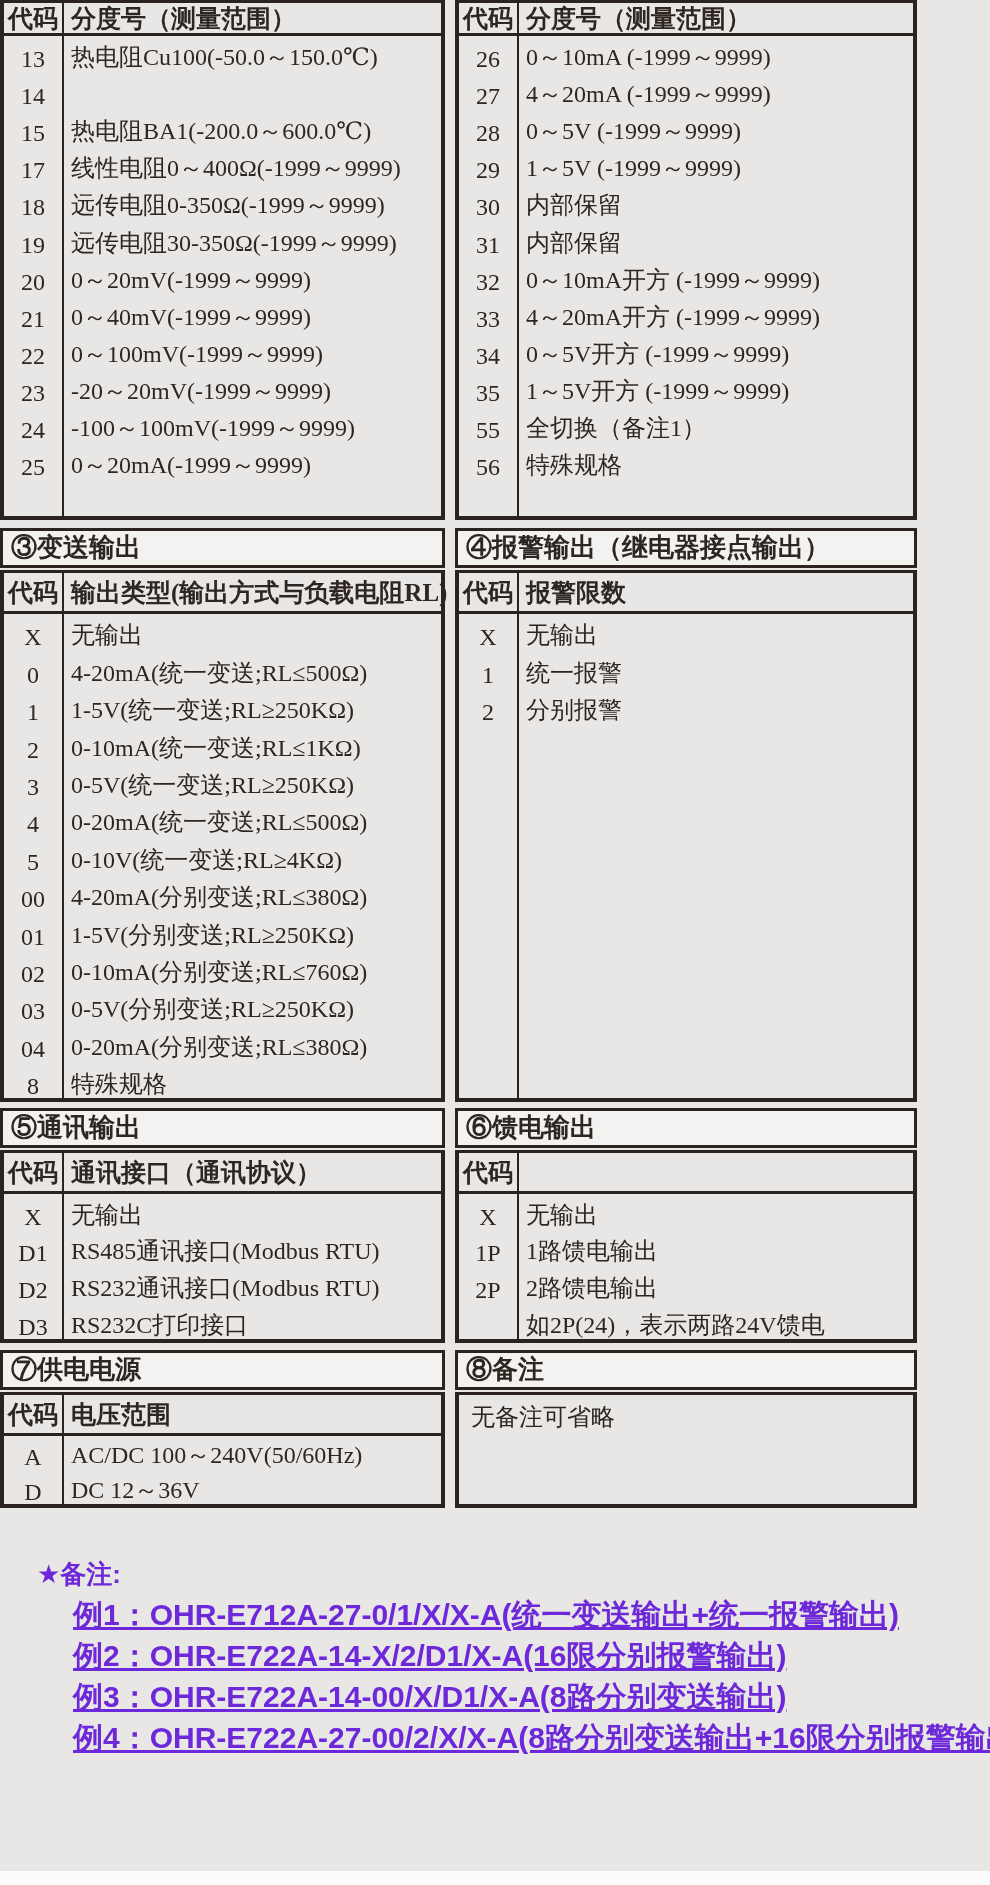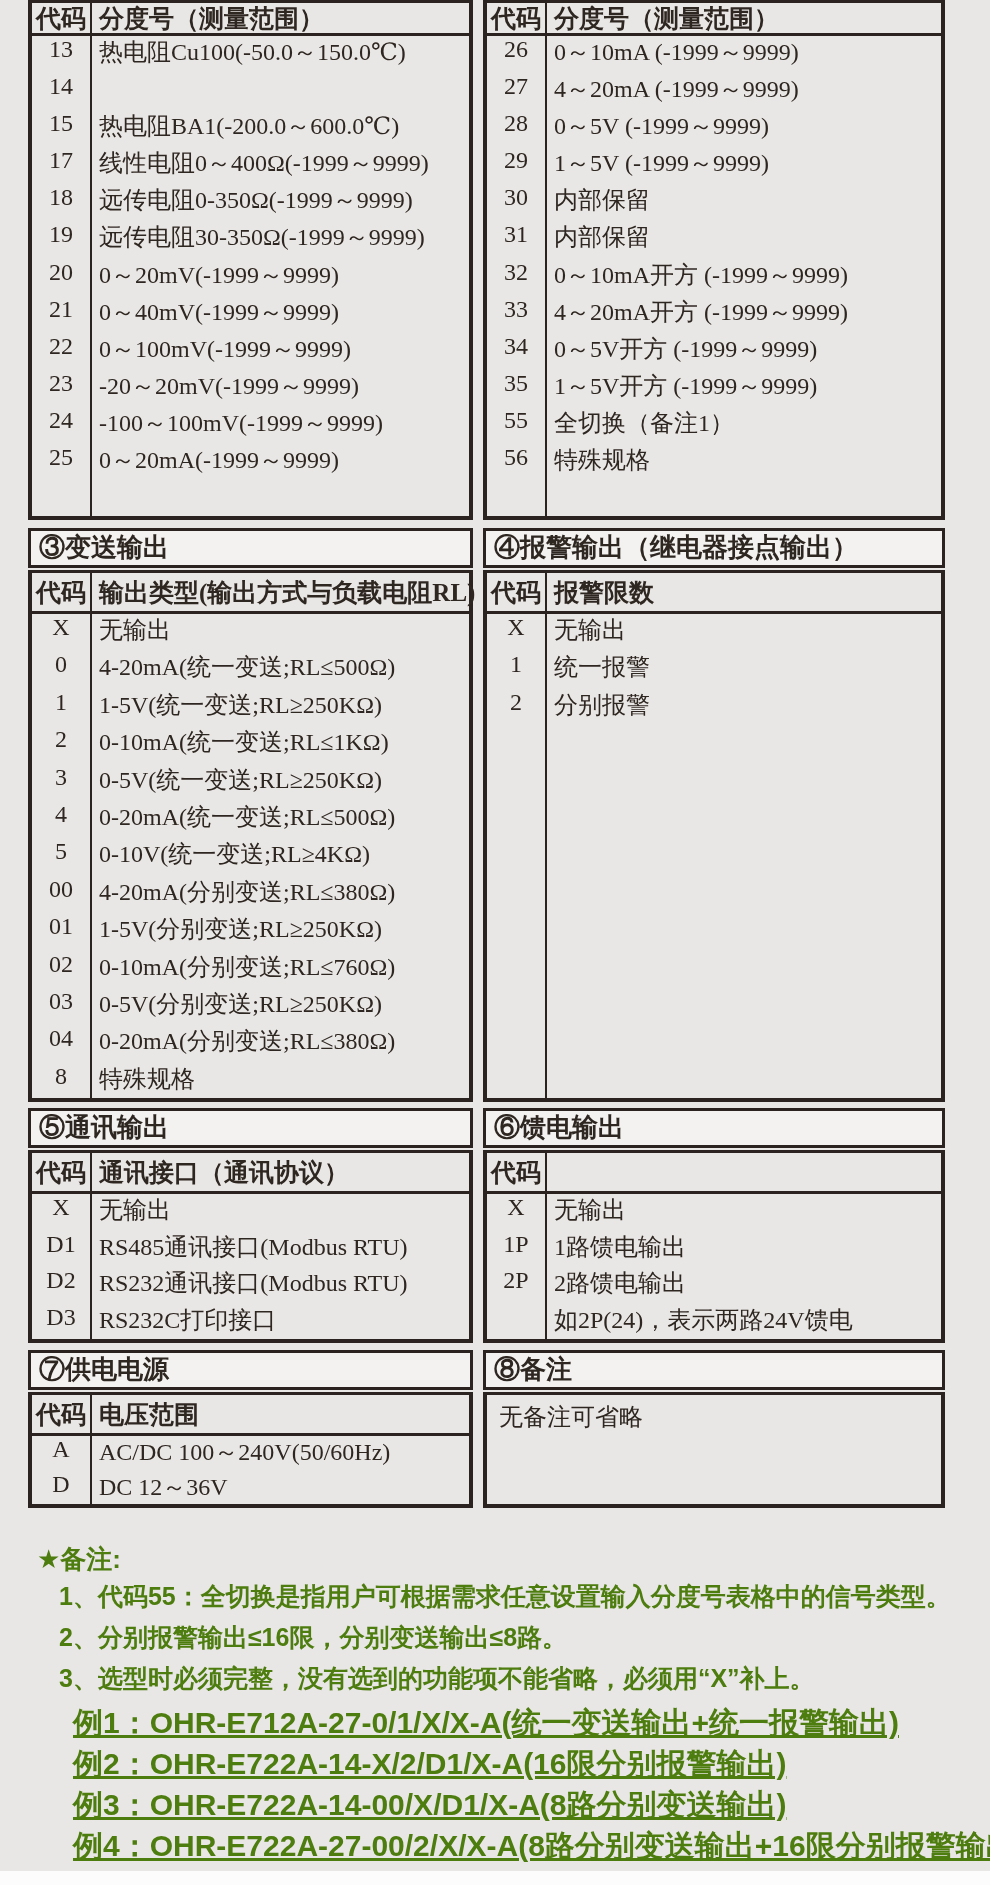--- a/index.html
+++ b/index.html
@@ -7,35 +7,35 @@
     --bg:#e9e7e5;
     --band:#f3f2f0;
     --txt:#2e2620;
   }
   html,body{margin:0;padding:0;background:#ffffff;}
   .page{
     width:990px;height:1885px;position:relative;overflow:hidden;
     background:var(--bg);color:var(--txt);
     font-family:"Liberation Serif","DejaVu Serif",serif;
   }
-  .content{padding-left:28px;}
+  .content{}
   .cols{display:flex;gap:10px;}
   .colL{width:445px;flex:none;}
   .colR{width:462px;flex:none;}
   .panel{
     border:4px solid var(--bd);border-top-width:3px;
     box-sizing:border-box;position:relative;background:var(--bg);
   }
   .panel.divided::before{
     content:"";position:absolute;top:0;bottom:0;left:58px;width:2px;
     background:var(--bd);
   }
   .thead{display:flex;align-items:center;border-bottom:3px solid var(--bd);
     font-weight:bold;font-size:25px;}
-  .t-row{display:flex;align-items:flex-start;font-size:24px;}
+  .t-row{display:flex;align-items:flex-end;font-size:24px;}
   .code{width:58px;flex:none;text-align:center;}
   .desc{flex:1;padding-left:9px;white-space:nowrap;}
   .band{
     border:3px solid var(--bd);box-sizing:border-box;height:40px;
     background:var(--band);display:flex;align-items:flex-end;
     padding-left:8px;font-weight:bold;font-size:26px;
   }
   
   .p-top{height:520px;}
   .p-top .thead{height:30px;}
@@ -51,21 +51,21 @@
   .p-78 .t-row{height:35px;}
   .gap8{height:8px;}
   .gap2{height:2px;}
   .gap6{height:6px;}
   .gap7{height:7px;}
   .plain-content{padding:6px 12px;font-size:24px;}
   
   .notes{
     padding:34px 0 0 37px;
     font-family:"Liberation Sans","DejaVu Sans",sans-serif;
-    font-weight:bold;color:#4d7c0f;
+    font-weight:bold;color:#6d28d9;margin-top:15px;
   }
   .notes-title{font-size:26px;height:38px;}
   .note-line{font-size:25px;height:41px;margin-left:22px;white-space:nowrap;}
   .example-line{font-size:30px;height:41px;margin-left:36px;white-space:nowrap;text-decoration:underline;}
   .footer-strip{
     position:absolute;left:0;right:0;bottom:0;height:14px;background:#fdfcfd;
   }
 </style>
 </head>
 <body>
@@ -379,25 +379,20 @@
       <div class="panel p-78 colR">
         <div class="plain-content">无备注可省略</div>
       </div>
     </div>
 
   </div>
 
   <div class="notes">
     <div class="notes-title">★备注:</div>
     <div>
-        <div class="note-line">1、代码55：全切换是指用户可根据需求任意设置输入分度号表格中的信号类型。</div>
-        <div class="note-line">2、分别报警输出≤16限，分别变送输出≤8路。</div>
-        <div class="note-line">3、选型时必须完整，没有选到的功能项不能省略，必须用“X”补上。</div>
-      </div>
-    <div>
         <div class="example-line">例1：OHR-E712A-27-0/1/X/X-A(统一变送输出+统一报警输出)</div>
         <div class="example-line">例2：OHR-E722A-14-X/2/D1/X-A(16限分别报警输出)</div>
         <div class="example-line">例3：OHR-E722A-14-00/X/D1/X-A(8路分别变送输出)</div>
         <div class="example-line">例4：OHR-E722A-27-00/2/X/X-A(8路分别变送输出+16限分别报警输出)</div>
       </div>
   </div>
 
   <div class="footer-strip"></div>
 </div>
 

